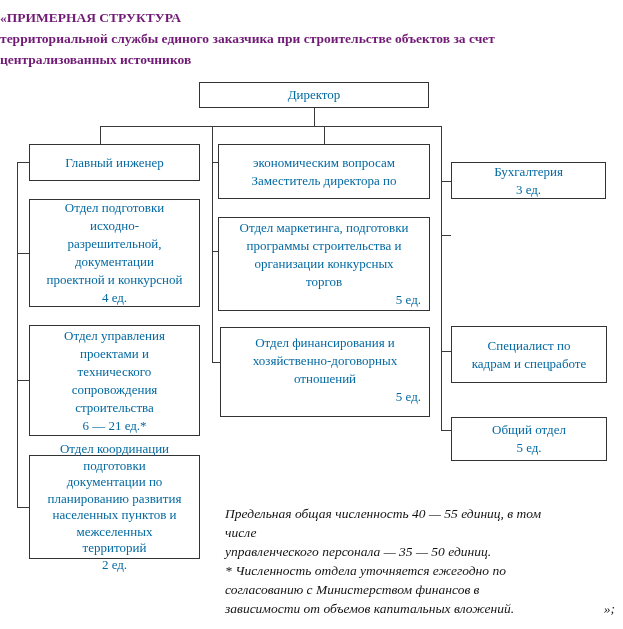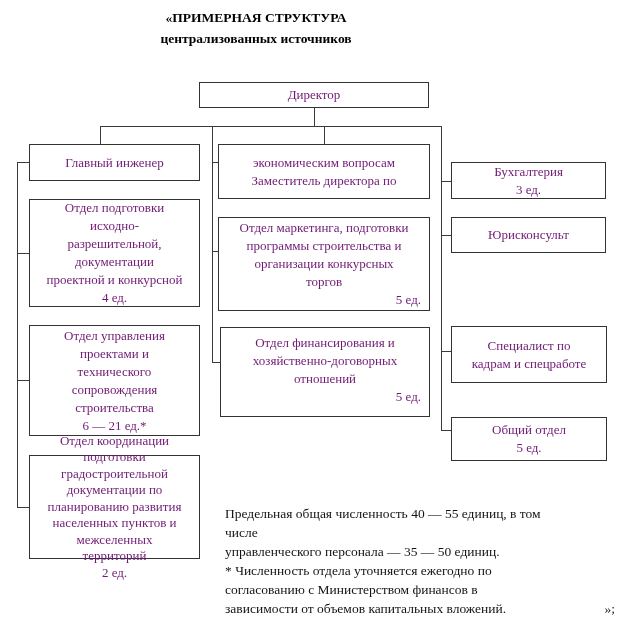--- a/index.html
+++ b/index.html
@@ -6,55 +6,56 @@
   .canvas{
     position:relative;
     width:623px;height:629px;
     background:#ffffff;
     font-family:"Liberation Serif","DejaVu Serif",serif;
     color:#141414;
     overflow:hidden;
   }
   .title{
     position:absolute;left:0;top:7px;width:512px;
-    text-align:center;font-weight:bold;font-size:13.5px;line-height:21px;
-    color:#000000;
+    text-align:left;font-weight:bold;font-size:13.5px;line-height:21px;
+    color:#701a75;
   }
   .box{
     position:absolute;
     border:1px solid #333333;
     background:#ffffff;
     box-sizing:border-box;
     display:flex;flex-direction:column;
     justify-content:center;align-items:center;
     text-align:center;
     font-size:13px;line-height:18px;
-    color:#701a75;
+    color:#0369a1;
   }
   .box .ln{width:100%;}
   .box .cnt-right{
     width:100%;text-align:right;padding-right:8px;box-sizing:border-box;
   }
   .box.tight{line-height:16.5px;}
   .box.topalign{justify-content:flex-start;padding-top:6px;}
   .cl{position:absolute;background:#3a3a3a;}
   .note{
     position:absolute;left:225px;top:504px;width:390px;
-    font-size:13.5px;line-height:19px;color:#141414;
+    font-size:13.5px;line-height:19px;color:#141414;font-style:italic;
   }
   .note .nl{white-space:nowrap;}
   .note .lastrow{display:flex;justify-content:space-between;}
 </style>
 </head>
 <body>
 
 <div class="canvas">
 
   <div class="title">
     <div>«ПРИМЕРНАЯ СТРУКТУРА</div>
+    <div>территориальной службы единого заказчика при строительстве объектов за счет</div>
     <div>централизованных источников</div>
   </div>
 
   <div class="cl" style="left:314px;top:108px;width:1px;height:18px"></div>
   <div class="cl" style="left:100px;top:126px;width:342px;height:1px"></div>
   <div class="cl" style="left:100px;top:126px;width:1px;height:18px"></div>
   <div class="cl" style="left:324px;top:126px;width:1px;height:18px"></div>
   <div class="cl" style="left:17px;top:162px;width:1px;height:346px"></div>
   <div class="cl" style="left:212px;top:126px;width:1px;height:237px"></div>
   <div class="cl" style="left:441px;top:126px;width:1px;height:305px"></div>
@@ -92,21 +93,20 @@
     <div class="ln">проектами и</div>
     <div class="ln">технического</div>
     <div class="ln">сопровождения</div>
     <div class="ln">строительства</div>
     <div class="ln">6 — 21 ед.*</div>
   </div>
 
   <div class="box tight" style="left:29px;top:455px;width:171px;height:104px">
     <div class="ln">Отдел координации</div>
     <div class="ln">подготовки</div>
-    <div class="ln">градостроительной</div>
     <div class="ln">документации по</div>
     <div class="ln">планированию развития</div>
     <div class="ln">населенных пунктов и</div>
     <div class="ln">межселенных</div>
     <div class="ln">территорий</div>
     <div class="ln">2 ед.</div>
   </div>
 
   <div class="box" style="left:218px;top:144px;width:212px;height:55px">
     <div class="ln">экономическим вопросам</div>
@@ -126,23 +126,20 @@
     <div class="ln">хозяйственно-договорных</div>
     <div class="ln">отношений</div>
     <div class="cnt-right">5 ед.</div>
   </div>
 
   <div class="box" style="left:451px;top:162px;width:155px;height:37px">
     <div class="ln">Бухгалтерия</div>
     <div class="ln">3 ед.</div>
   </div>
 
-  <div class="box" style="left:451px;top:217px;width:155px;height:36px">
-    <div class="ln">Юрисконсульт</div>
-  </div>
 
   <div class="box" style="left:451px;top:326px;width:156px;height:57px">
     <div class="ln">Специалист по</div>
     <div class="ln">кадрам и спецработе</div>
   </div>
 
   <div class="box" style="left:451px;top:417px;width:156px;height:44px">
     <div class="ln">Общий отдел</div>
     <div class="ln">5 ед.</div>
   </div>

